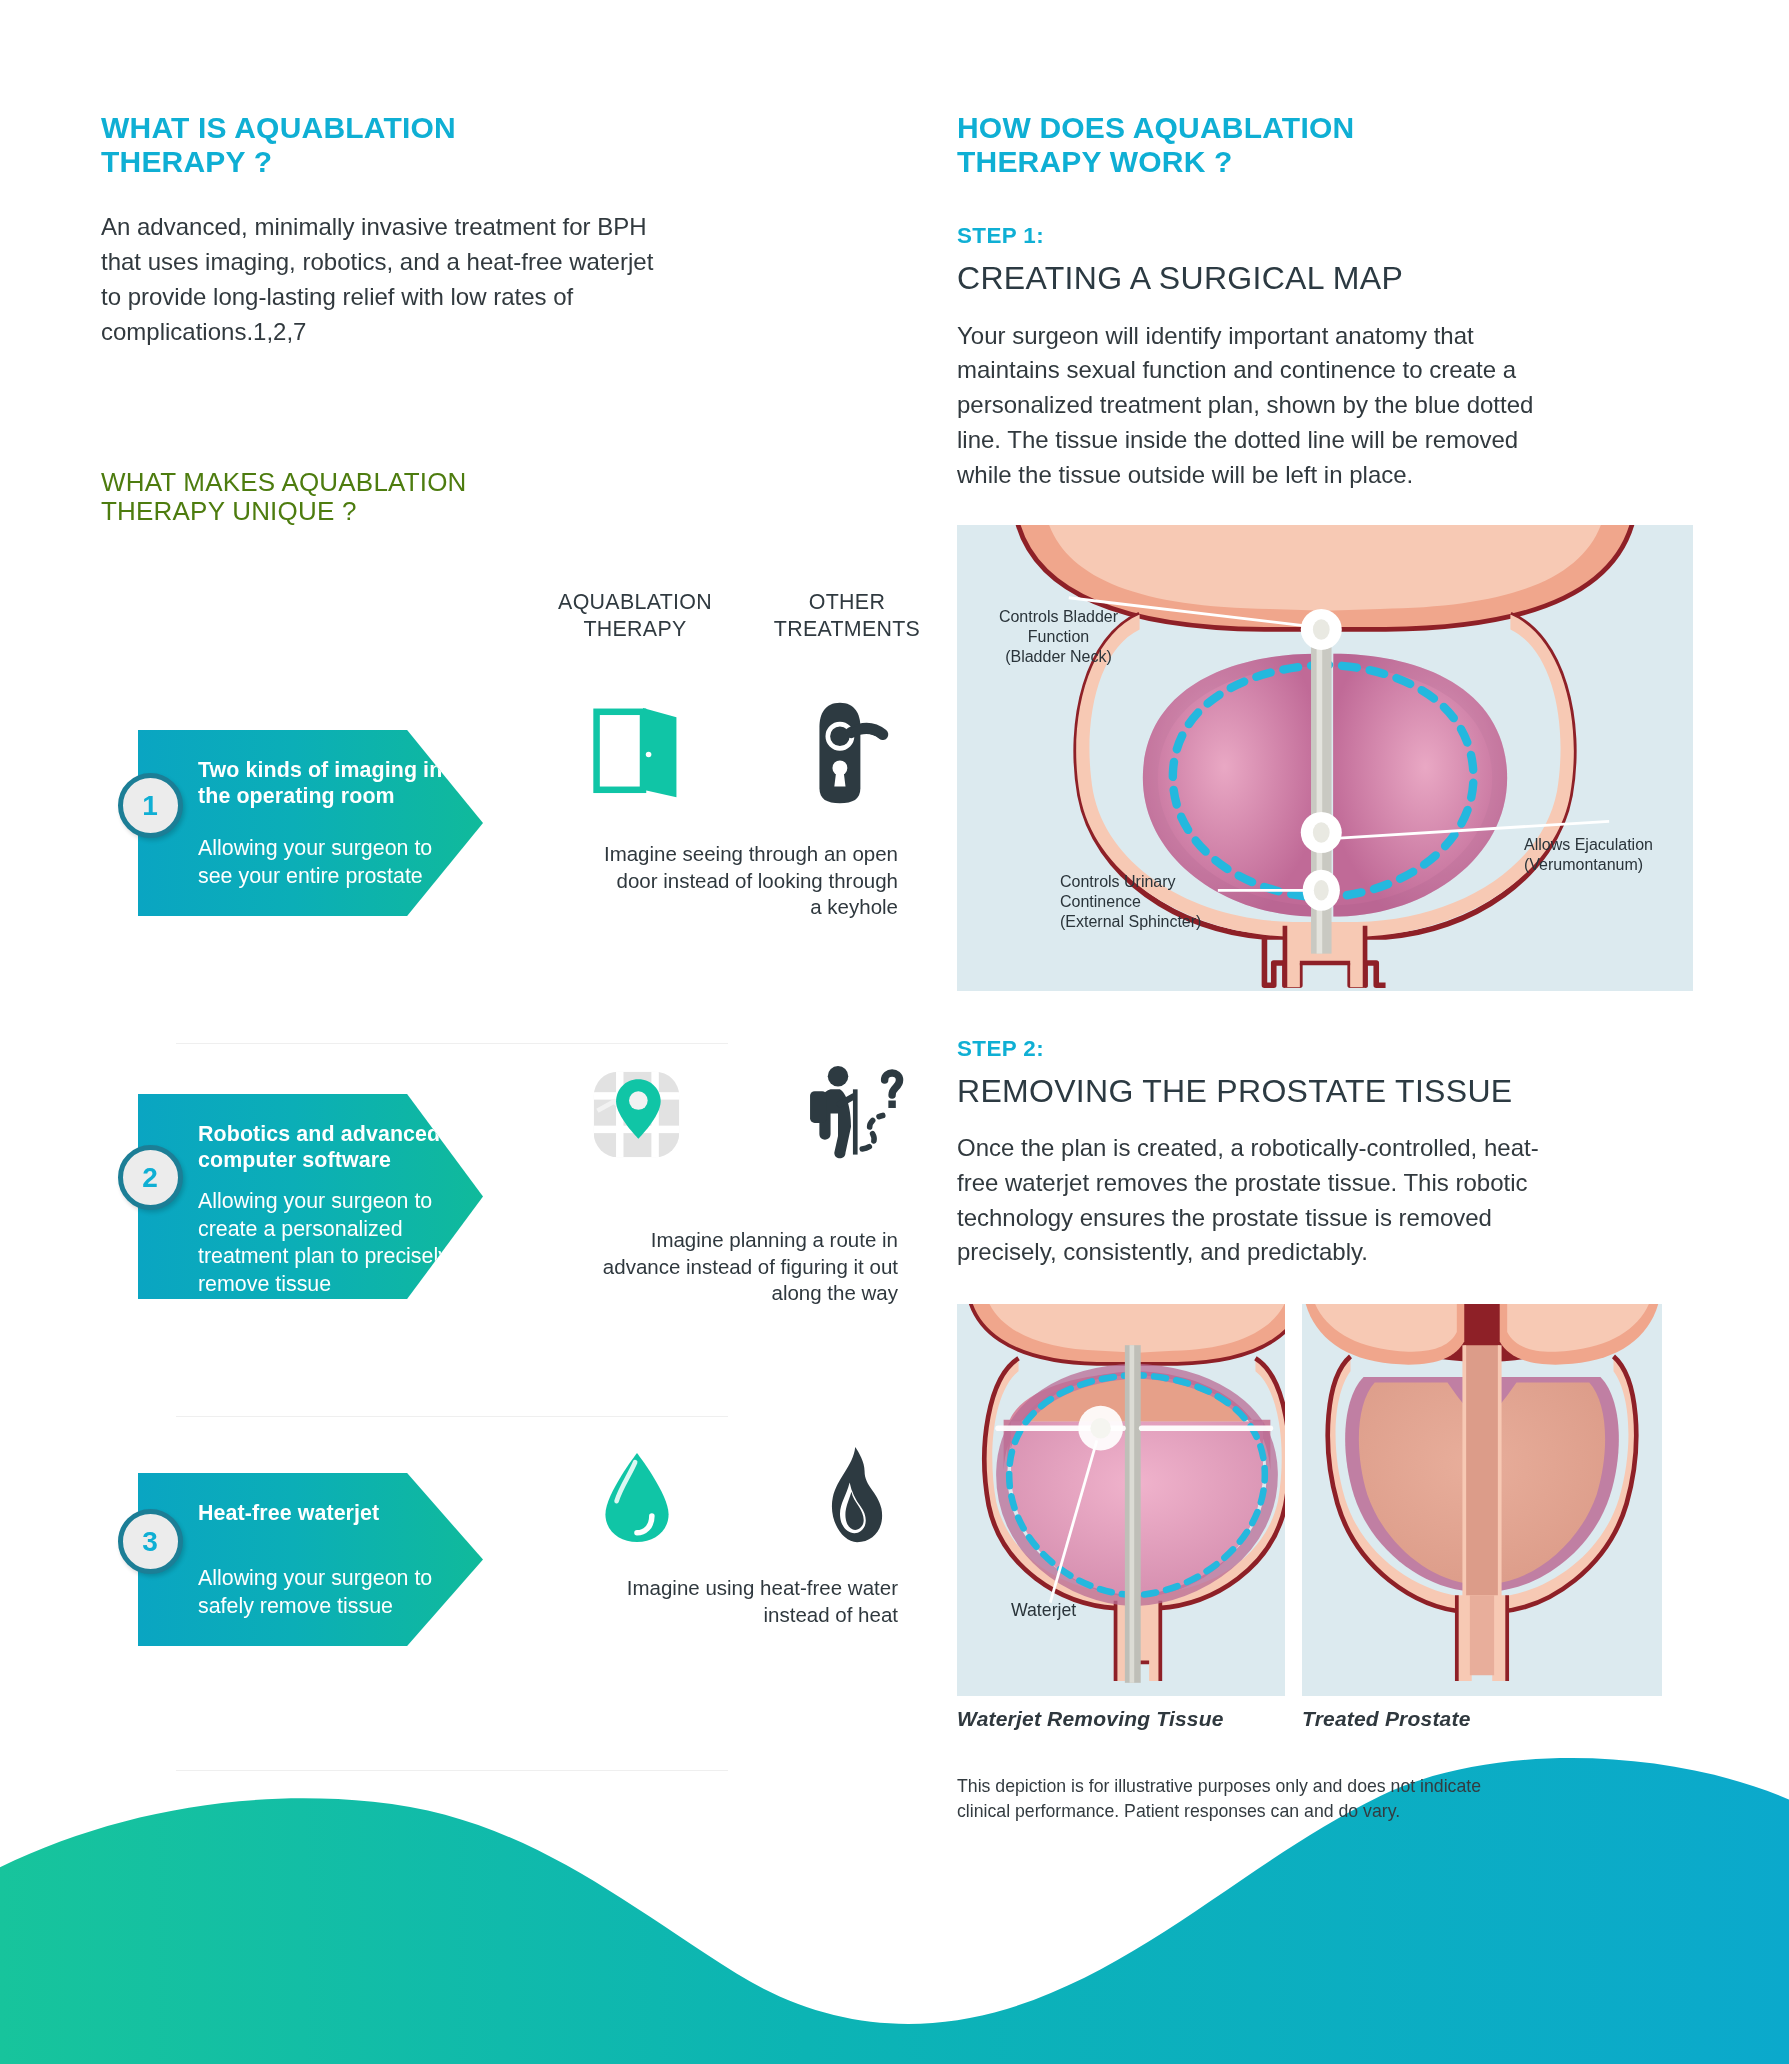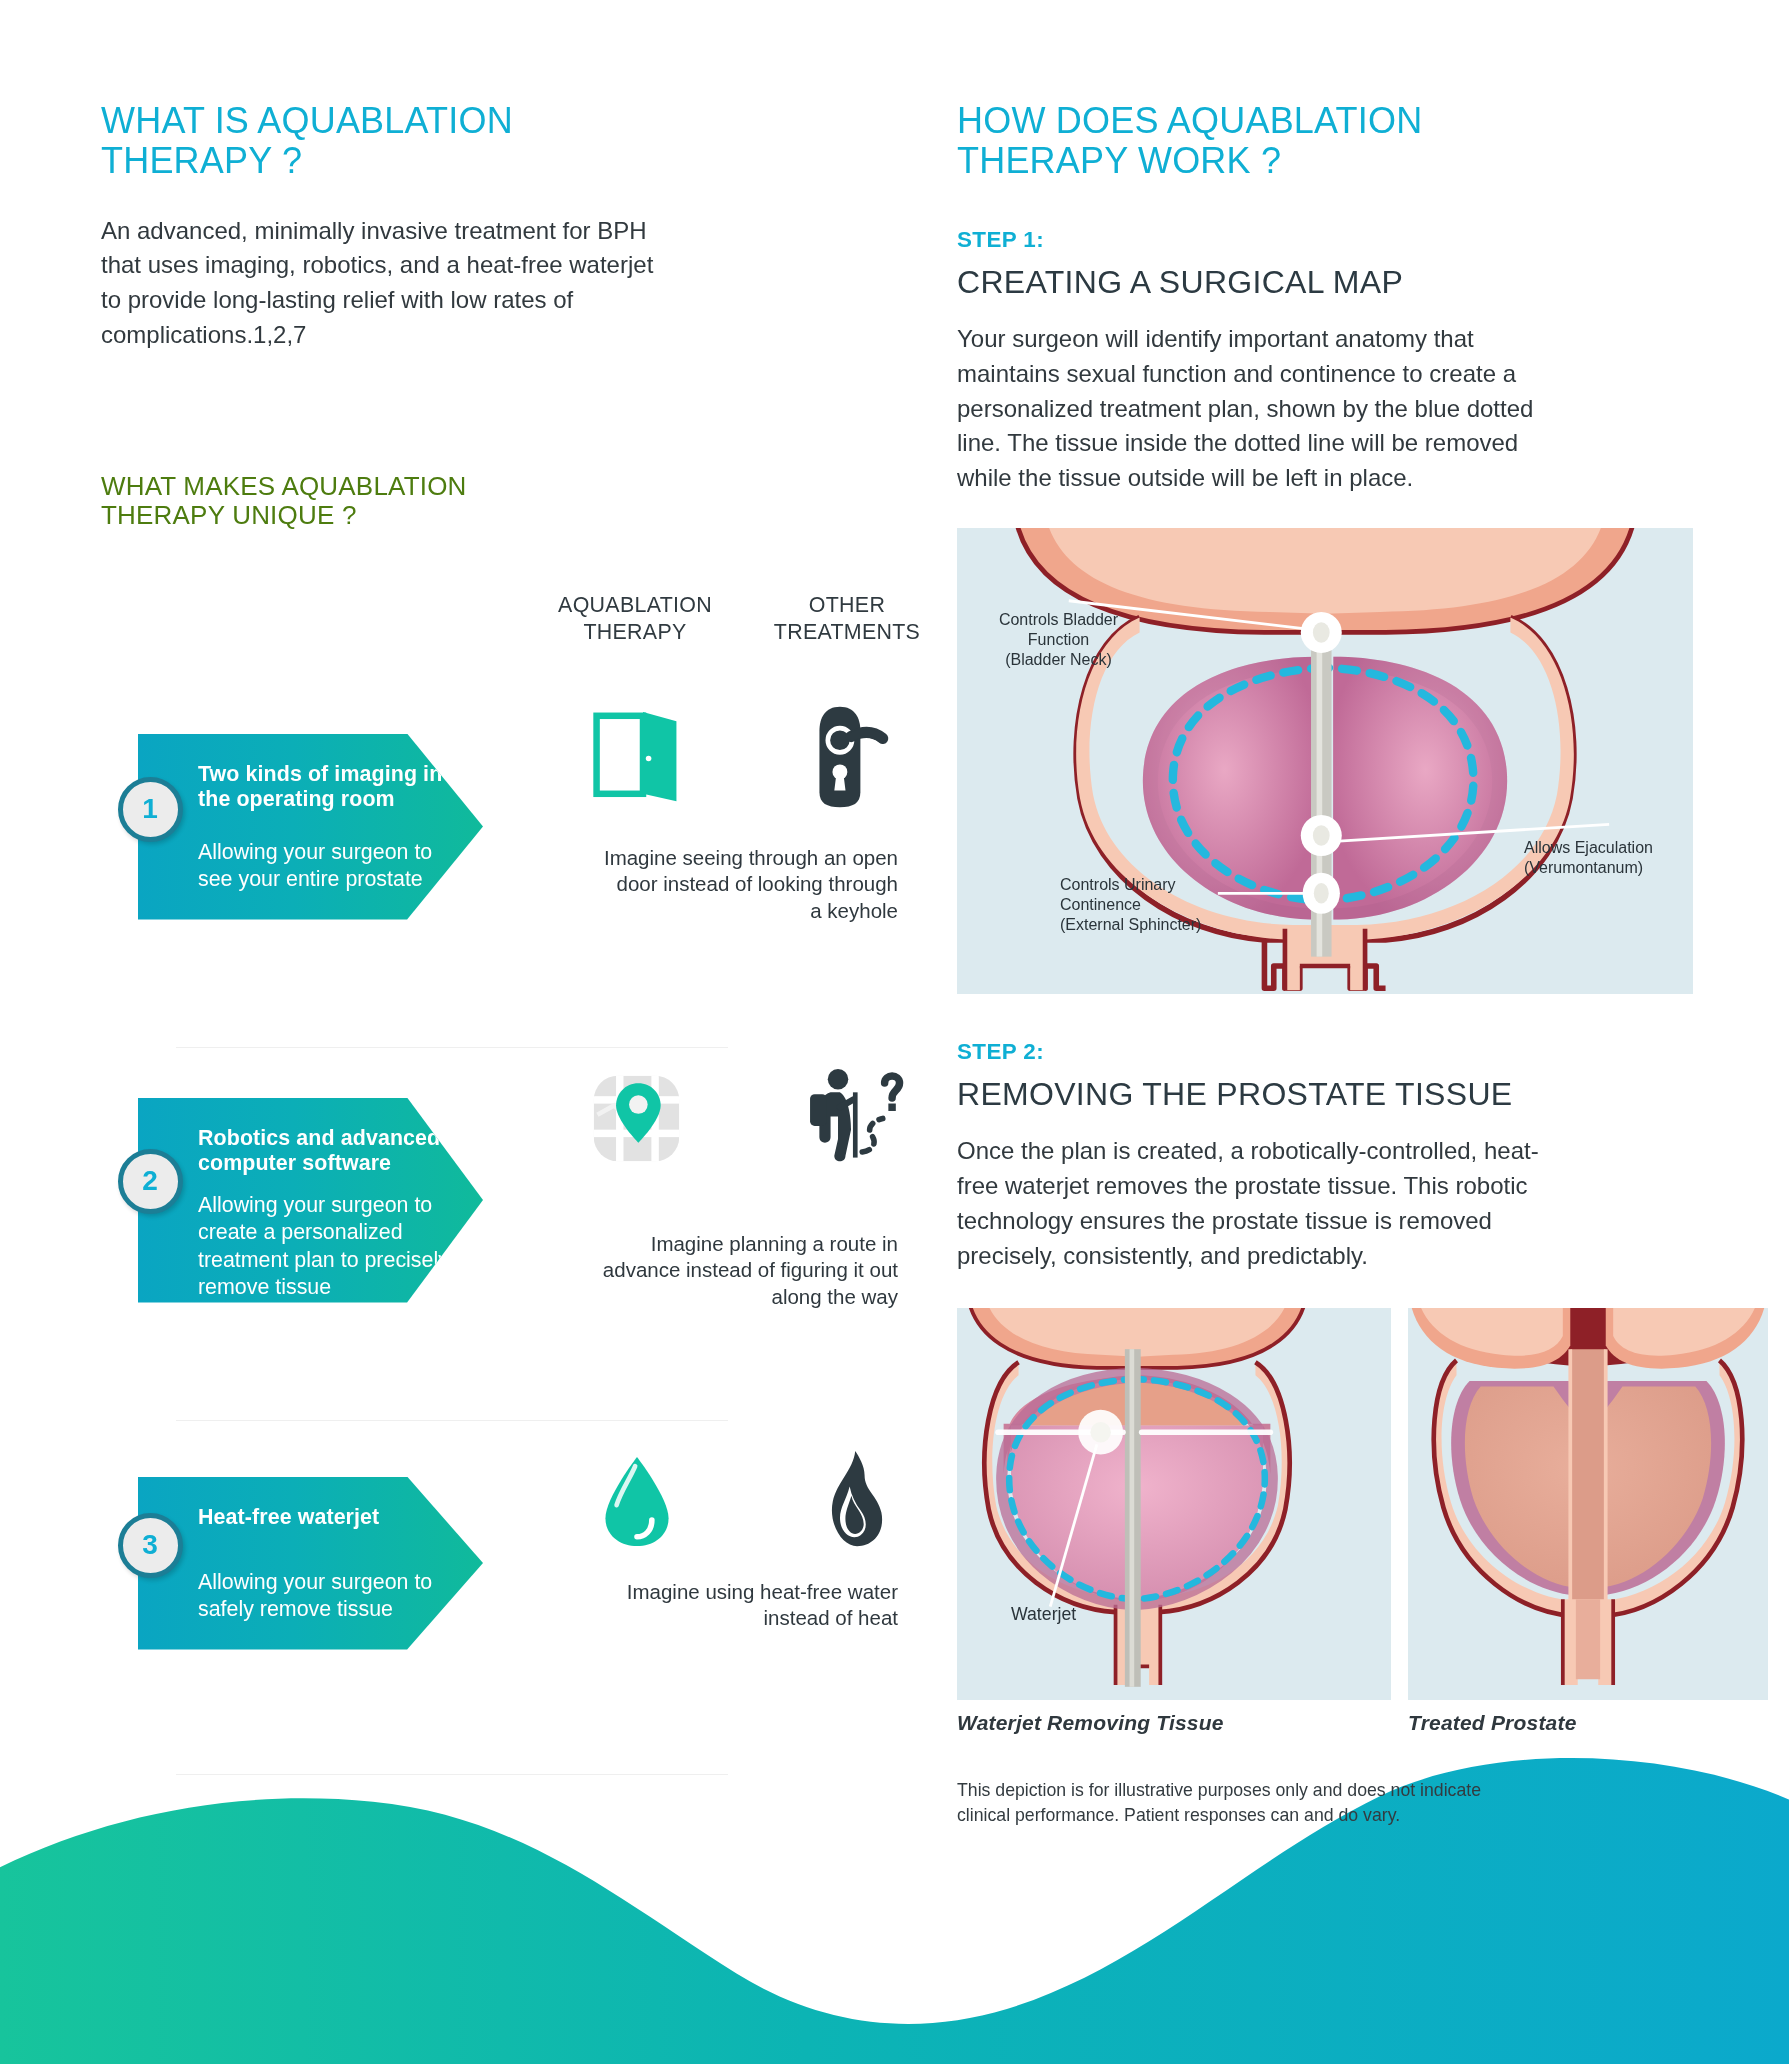--- a/index.html
+++ b/index.html
@@ -14,22 +14,22 @@
 
   
   .wave { position:absolute; left:0; bottom:0; width:1790px; height:308px; z-index:0; }
 
   
   .col-left  { position:absolute; left:101px;  top:101px; width:764px; z-index:2; }
   .col-right { position:absolute; left:957px; top:101px; width:755px; z-index:2; }
 
   
   .h-cyan {
-    color:#0FAFD4; font-size:36px; line-height:1.12; font-weight:400;
-    letter-spacing:0.2px; white-space:pre-line;
+    color:#0FAFD4; font-size:30px; line-height:1.12; font-weight:700;
+    letter-spacing:0.2px; white-space:pre-line;margin-top:10px;
   }
   .h-dark {
     color:#4d7c0f; font-size:26px; line-height:1.12; font-weight:400;
     letter-spacing:0.2px; white-space:pre-line;
   }
   .body-text {
     color:#31393E; font-size:24px; line-height:1.45; font-weight:400;
     white-space:pre-line;
   }
   .lead { margin-top:32px; width:708px; }
@@ -344,21 +344,21 @@
     <div class="step-kicker">STEP 2:</div>
     <div class="step-title">REMOVING THE PROSTATE TISSUE</div>
     <p class="body-text step-body">Once the plan is created, a robotically-controlled, heat-
 free waterjet removes the prostate tissue. This robotic
 technology ensures the prostate tissue is removed
 precisely, consistently, and predictably.</p>
 
     <div class="fig-pair">
 
       <div>
-        <div class="figure-box" style="width:434px;height:392px;position:relative">
+        <div class="figure-box" style="width:328px;height:392px;position:relative">
           <svg width="360" height="392" viewBox="0 0 386 420">
             <defs>
               <linearGradient id="tissueRem" x1="0" y1="0" x2="0" y2="1">
                 <stop offset="0%" stop-color="#E3A0BD"></stop>
                 <stop offset="100%" stop-color="#D892B2"></stop>
               </linearGradient>
             </defs>
             <rect width="386" height="420" fill="#DCEAEF"></rect>
 
             <path d="M10 -30 C10 30 60 62 150 64 L193 64 L236 64 C326 62 376 30 376 -30 Z" fill="#F0A68C"></path>

